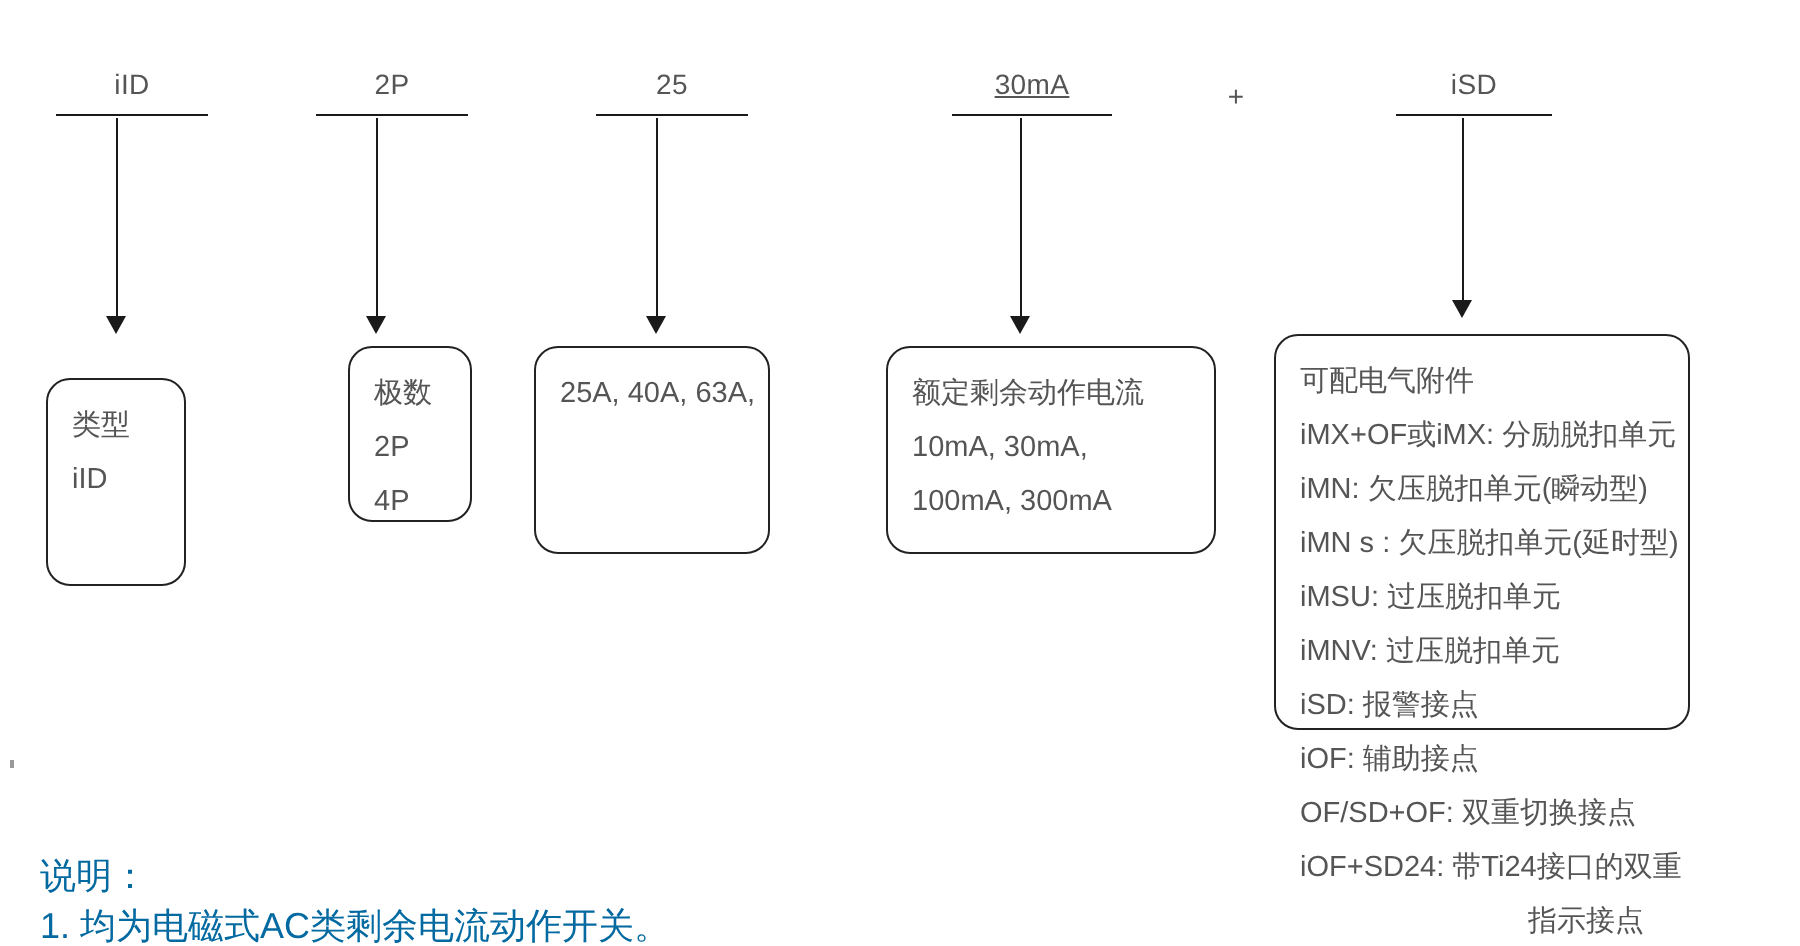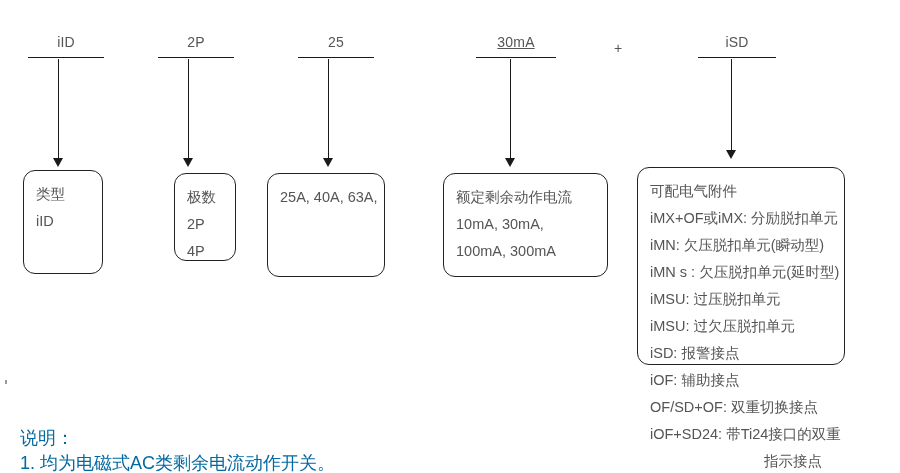--- a/index.html
+++ b/index.html
@@ -119,21 +119,21 @@
       <div class="arrow" style="left: 505px; top: 59px; height: 108px;">
         <div class="shaft" style="height: 99px;"></div>
         <div class="head" style="top: 99px;"></div>
       </div>
       <div class="arrow" style="left: 726px; top: 59px; height: 100px;">
         <div class="shaft" style="height: 91px;"></div>
         <div class="head" style="top: 91px;"></div>
       </div>
     </div>
   <div id="boxes-layer">
-      <div class="box" style="left: 23px; top: 170px; width: 80px; height: 104px;">
+      <div class="box" style="left: 23px; top: 189px; width: 70px; height: 104px;">
         <div class="box-inner">
           <div class="box-line">类型</div>
           <div class="box-line">iID</div>
         </div>
       </div>
       <div class="box" style="left: 174px; top: 173px; width: 62px; height: 88px;">
         <div class="box-inner">
           <div class="box-line">极数</div>
           <div class="box-line">2P</div>
           <div class="box-line">4P</div>
@@ -151,21 +151,21 @@
           <div class="box-line">100mA, 300mA</div>
         </div>
       </div>
       <div class="box" style="left: 637px; top: 167px; width: 208px; height: 198px;">
         <div class="box-inner">
           <div class="box-line">可配电气附件</div>
           <div class="box-line">iMX+OF或iMX: 分励脱扣单元</div>
           <div class="box-line">iMN: 欠压脱扣单元(瞬动型)</div>
           <div class="box-line">iMN s : 欠压脱扣单元(延时型)</div>
           <div class="box-line">iMSU: 过压脱扣单元</div>
-          <div class="box-line">iMSU: 过欠压脱扣单元</div>
+          <div class="box-line">iMNV: 过压脱扣单元</div>
           <div class="box-line">iSD: 报警接点</div>
           <div class="box-line">iOF: 辅助接点</div>
           <div class="box-line">OF/SD+OF: 双重切换接点</div>
           <div class="box-line">iOF+SD24: 带Ti24接口的双重</div>
           <div class="box-line wrapcont">指示接点</div>
         </div>
       </div>
     </div>
   <div id="notes-layer">
       <div class="note" style="left: 20px; top: 398px;">

